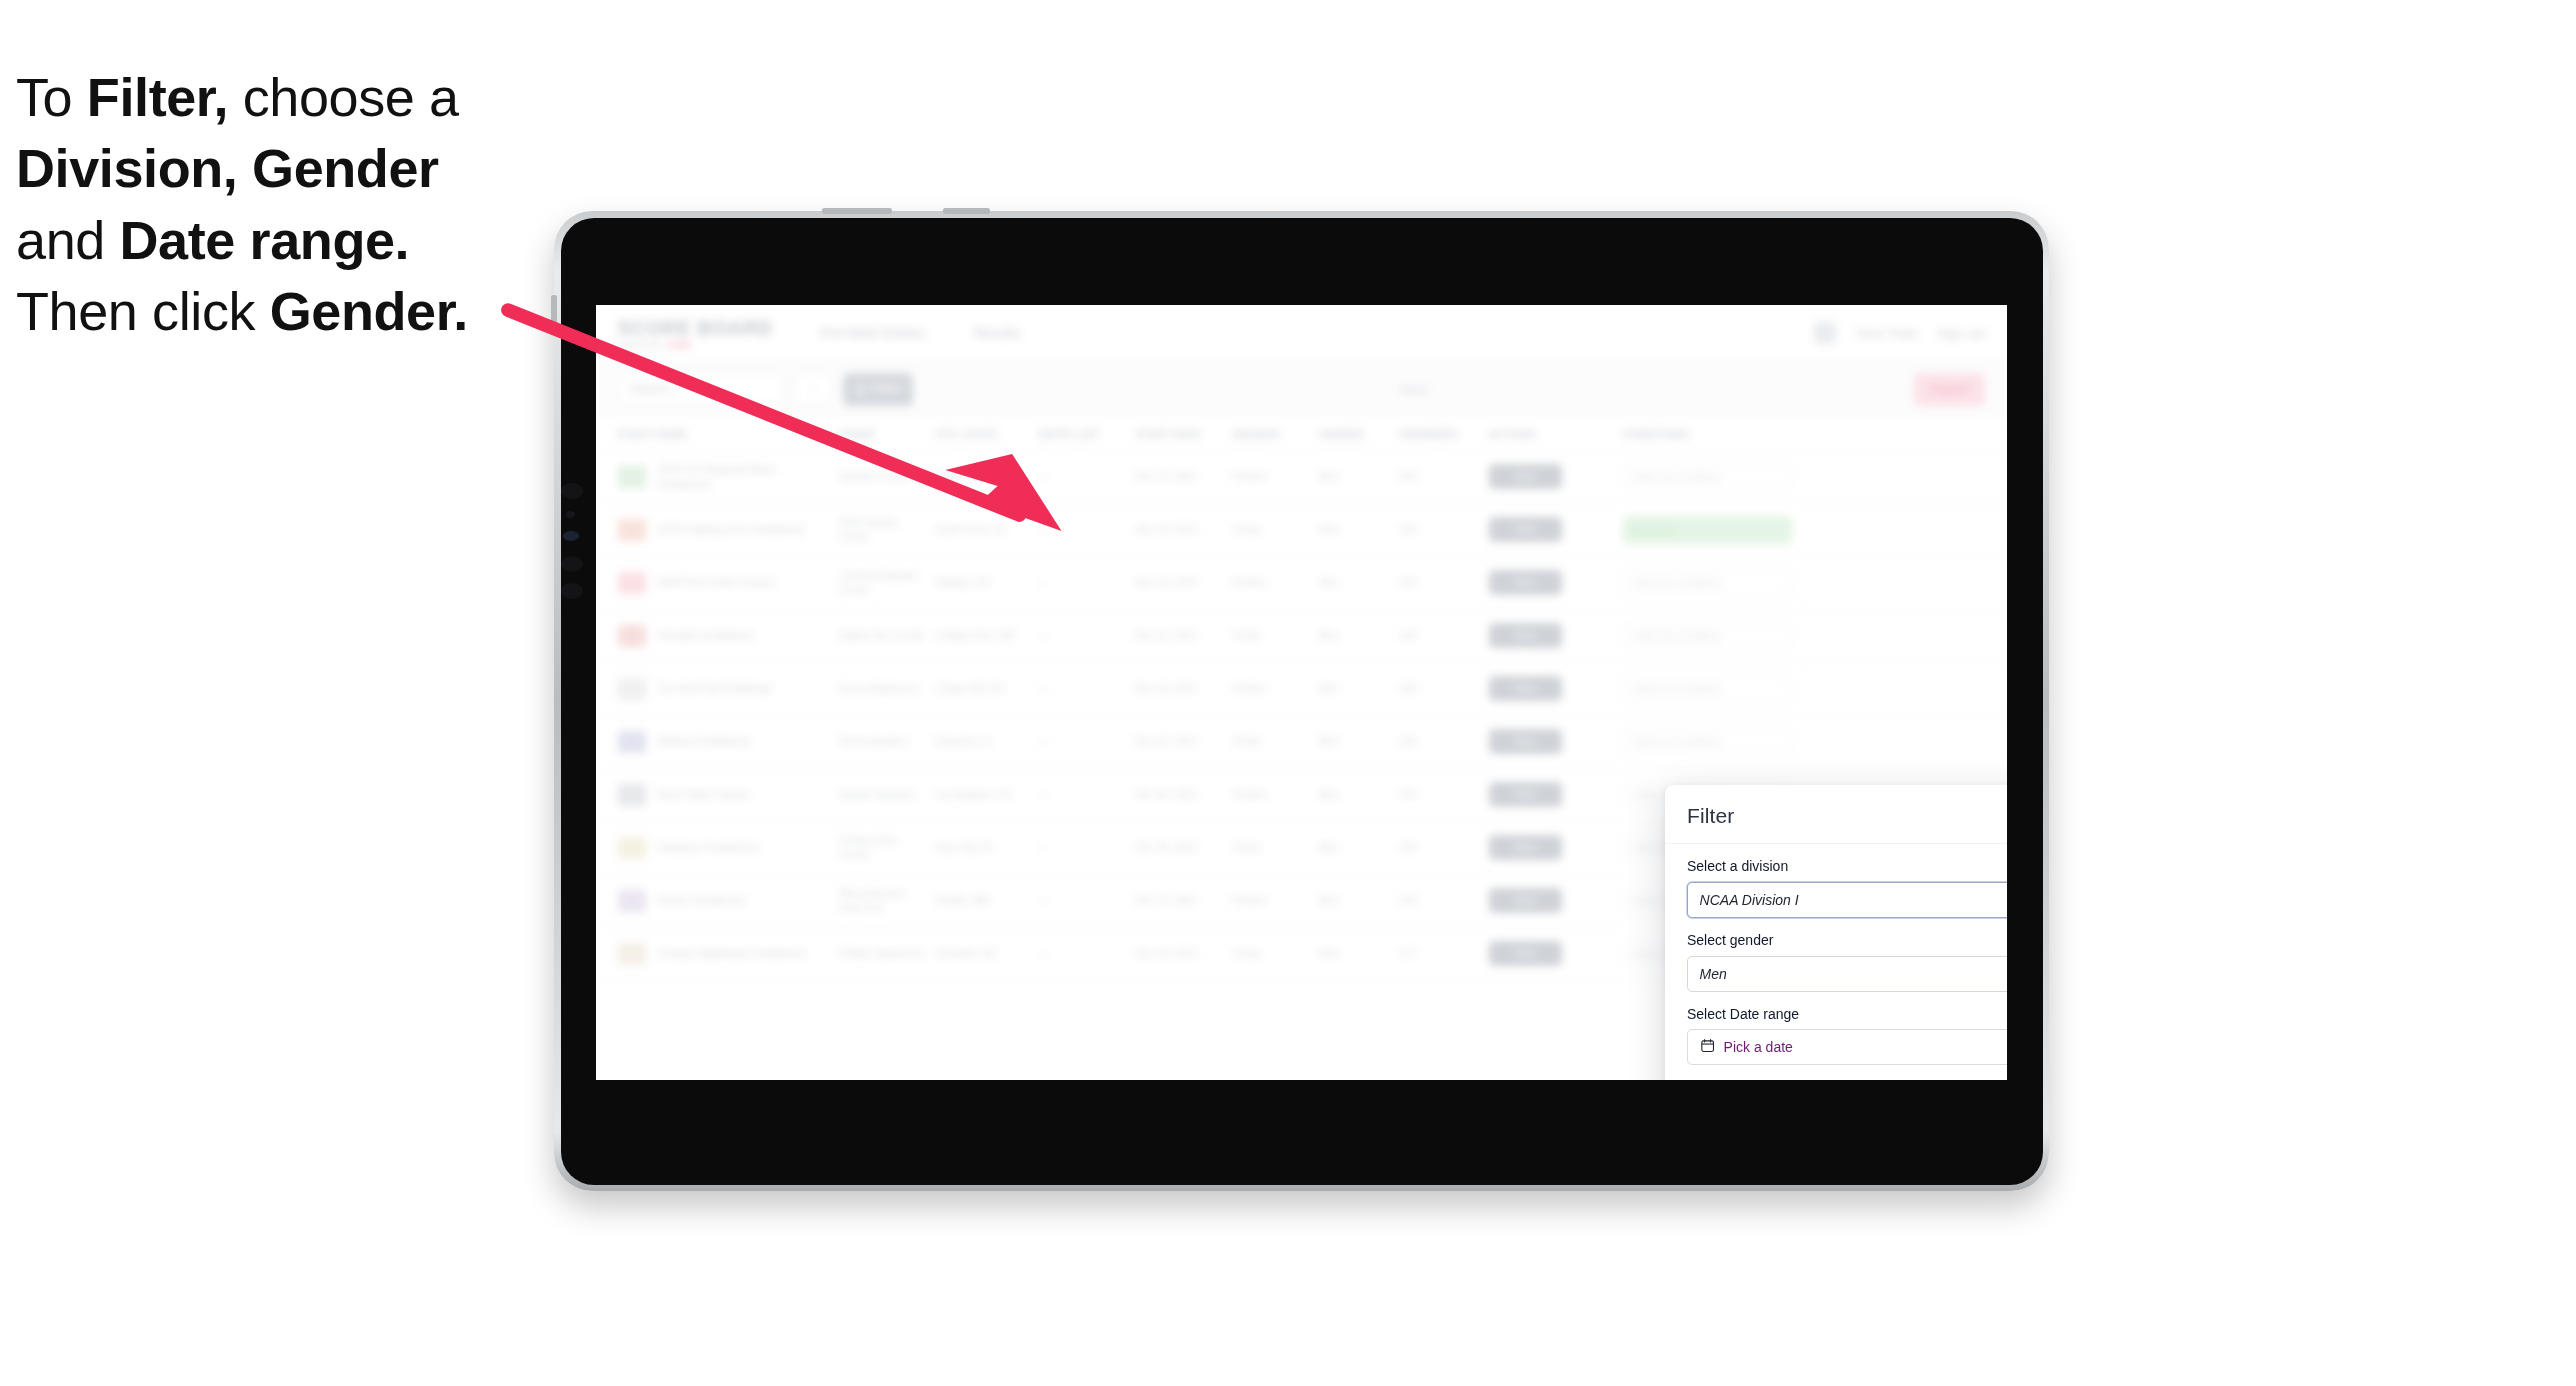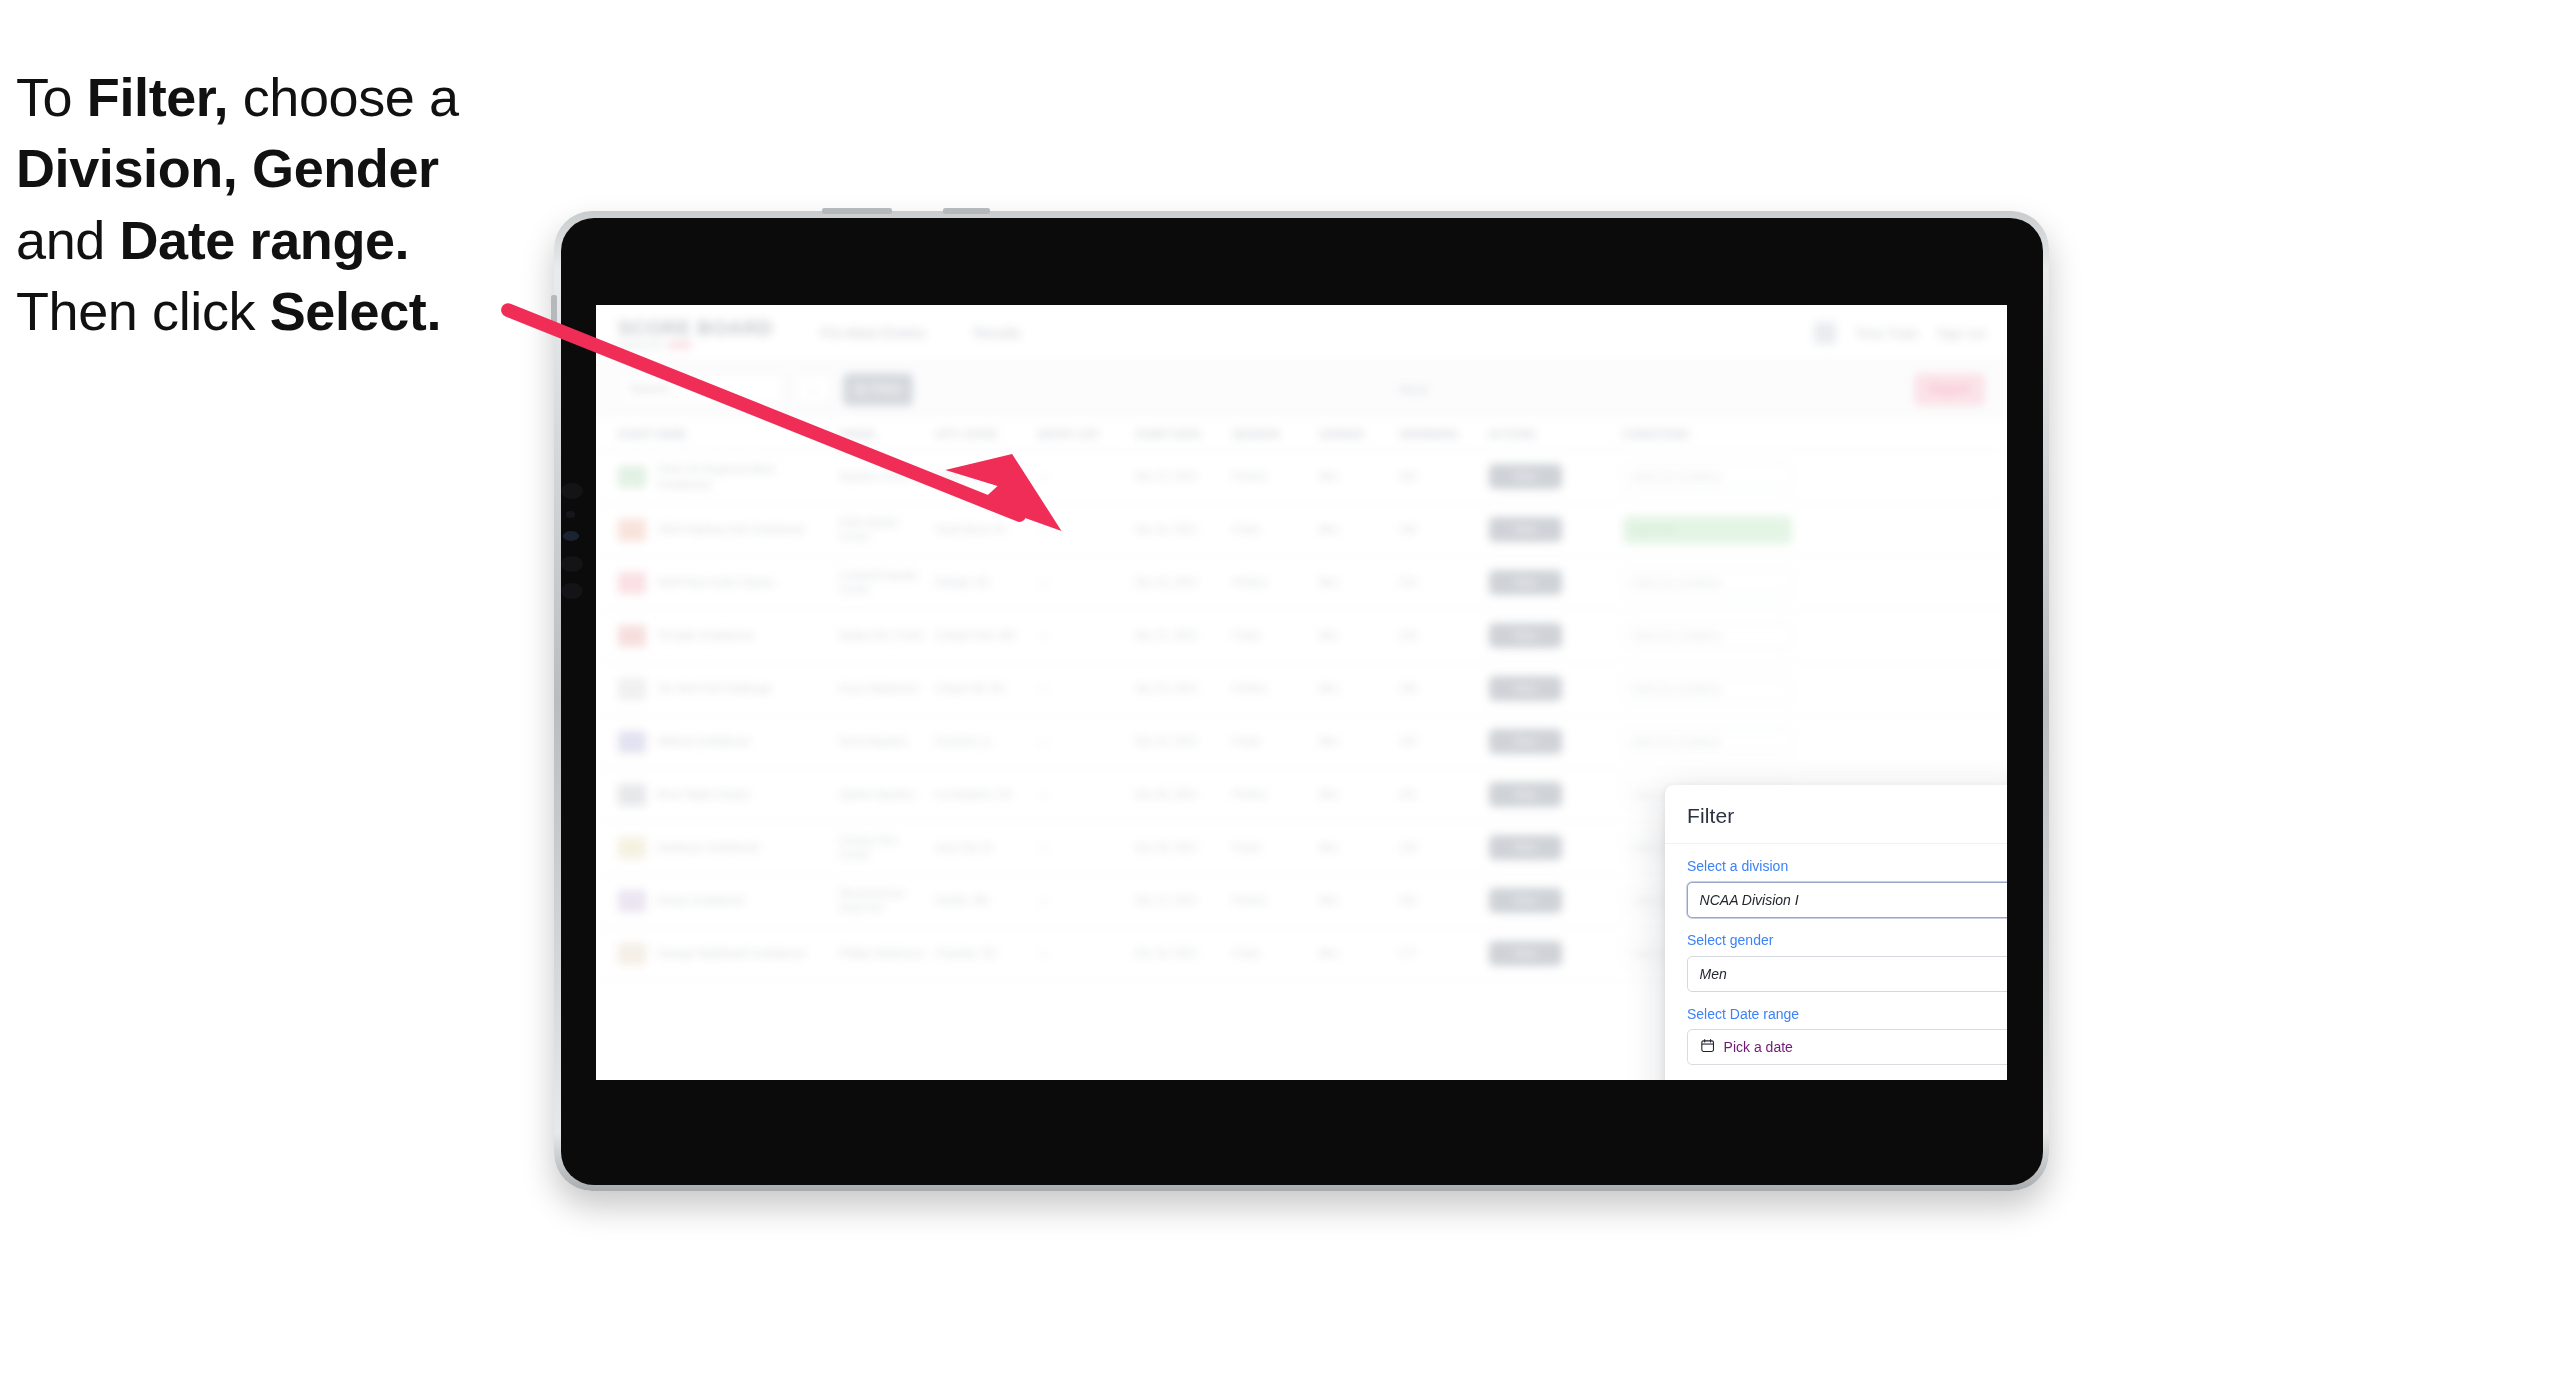--- a/index.html
+++ b/index.html
@@ -134,21 +134,21 @@
   }
   #filter-dialog {
     position: absolute; left: 1069px; top: 480px; width: 447px; height: 377px;
     background: #ffffff; border-radius: 8.7px;
     box-shadow: 0 11.6px 38px rgba(20,25,40,.17), 0 2.2px 7.3px rgba(20,25,40,.08);
     padding: 19px 22px 0 22px;
   }
   #dlg-title { font-size: 21px; font-weight: 500; color: #2b3240; letter-spacing: 0.1px; }
   #dlg-divider { margin: 15.3px -22px 0 -22px; height:0.7px; background:#f0f1f3; }
   .field-group { margin-top: 14.5px; }
-  .field-label { font-size: 14px; color: #3b82f6; margin-bottom: 7.3px; }
+  .field-label { font-size: 14px; color: #0f172a; margin-bottom: 7.3px; }
   .select-ctl {
     height: 36px; border: 0.7px solid #d4d7dd; border-radius: 5.1px; background:#fff;
     display: flex; align-items: center; padding: 0 8.7px 0 11.6px; font-style: italic;
   }
   .select-ctl.focused { border-color: #9aa6c9; box-shadow: 0 0 0 0.7px #b9c2dd; }
   .select-val { font-size: 14px; color: #22262f; flex: 1; }
   .date-ctl {
     height: 36px; border: 0.7px solid #d8dbe0; border-radius: 5.1px; background:#fff;
     display: flex; align-items: center; gap: 8.7px; padding: 0 11.6px;
     font-size: 14px; color: #701a75;
@@ -156,21 +156,21 @@
 </style>
 </head>
 <body>
 
 <div id="stage">
 
   <div id="caption">
     <span class="ln"><span>To </span><b>Filter,</b><span> choose a</span></span>
     <span class="ln"><b>Division, Gender</b></span>
     <span class="ln"><span>and </span><b>Date range.</b></span>
-    <span class="ln"><span>Then click </span><b>Select.</b></span>
+    <span class="ln"><span>Then click </span><b>Gender.</b></span>
   </div>
 
   <div id="tablet">
     <div id="tablet-bezel"></div>
   </div>
   <div class="hw" id="hw-top-a"></div>
   <div class="hw" id="hw-top-b"></div>
   <div class="hw" id="hw-left-btn"></div>
   <div class="lens" id="lens-a"></div>
   <div class="lens" id="lens-b"></div>

